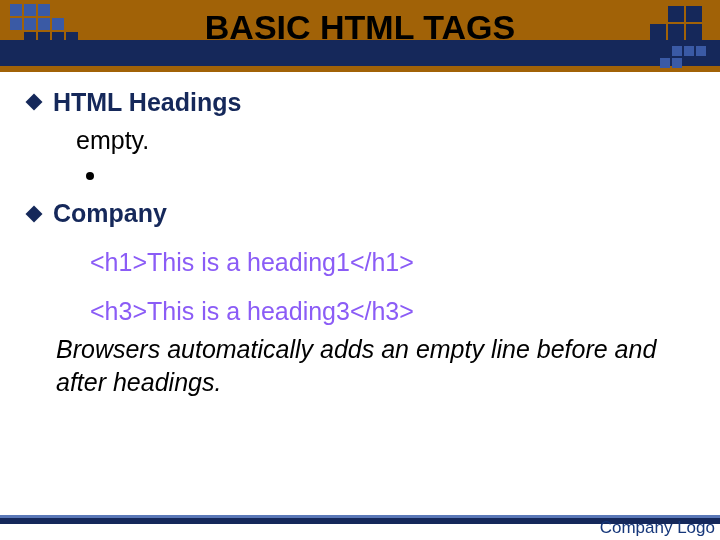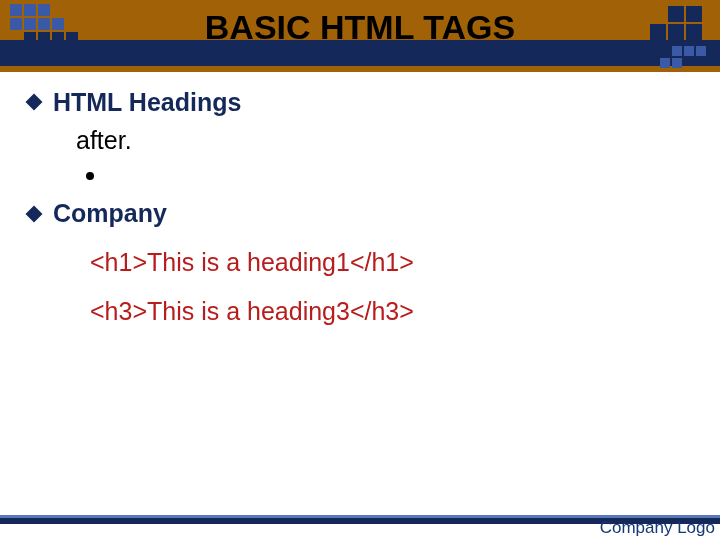--- a/index.html
+++ b/index.html
@@ -119,21 +119,21 @@
     border-radius: 50%;
     vertical-align: middle;
     position: relative;
     top: -2px;
     margin-right: 10px;
   }
   .sub2 .smalldot { font-size: 14px; vertical-align: middle; margin-left:3px; }
 
   .codeblock {
     font-size: 25px;
-    color: #b91c1c;
+    color: #8b5cf6;
     margin-left: 62px;
     margin-top: 15px;
   }
   .note {
     font-size: 25px;
     font-style: italic;
     color: #000;
     margin-left: 28px;
     margin-top: 4px;
   }
@@ -203,31 +203,32 @@
   </div>
 </div>
 
 <div class="content">
 
   <div class="heading-line">
     <span class="diamond"></span>
     <span>HTML Headings</span>
   </div>
 
-  <div class="sub1-cont">after.</div>
+  <div class="sub1-cont">empty.</div>
 
   <div class="sub2">
     <span class="dot"></span>
   </div>
 
   <div class="heading-line" style="margin-top:4px;">
     <span class="diamond"></span>
     <span>Company</span>
   </div>
 
   <div class="codeblock">&lt;h1&gt;This is a heading1&lt;/h1&gt;</div>
   <div class="codeblock">&lt;h3&gt;This is a heading3&lt;/h3&gt;</div>
 
+  <div class="note">Browsers automatically adds an empty line before and after headings.</div>
 
 </div>
 
 <div class="footer-bar"></div>
 <div class="footer-text">Company Logo</div>
 
 </body></html>

